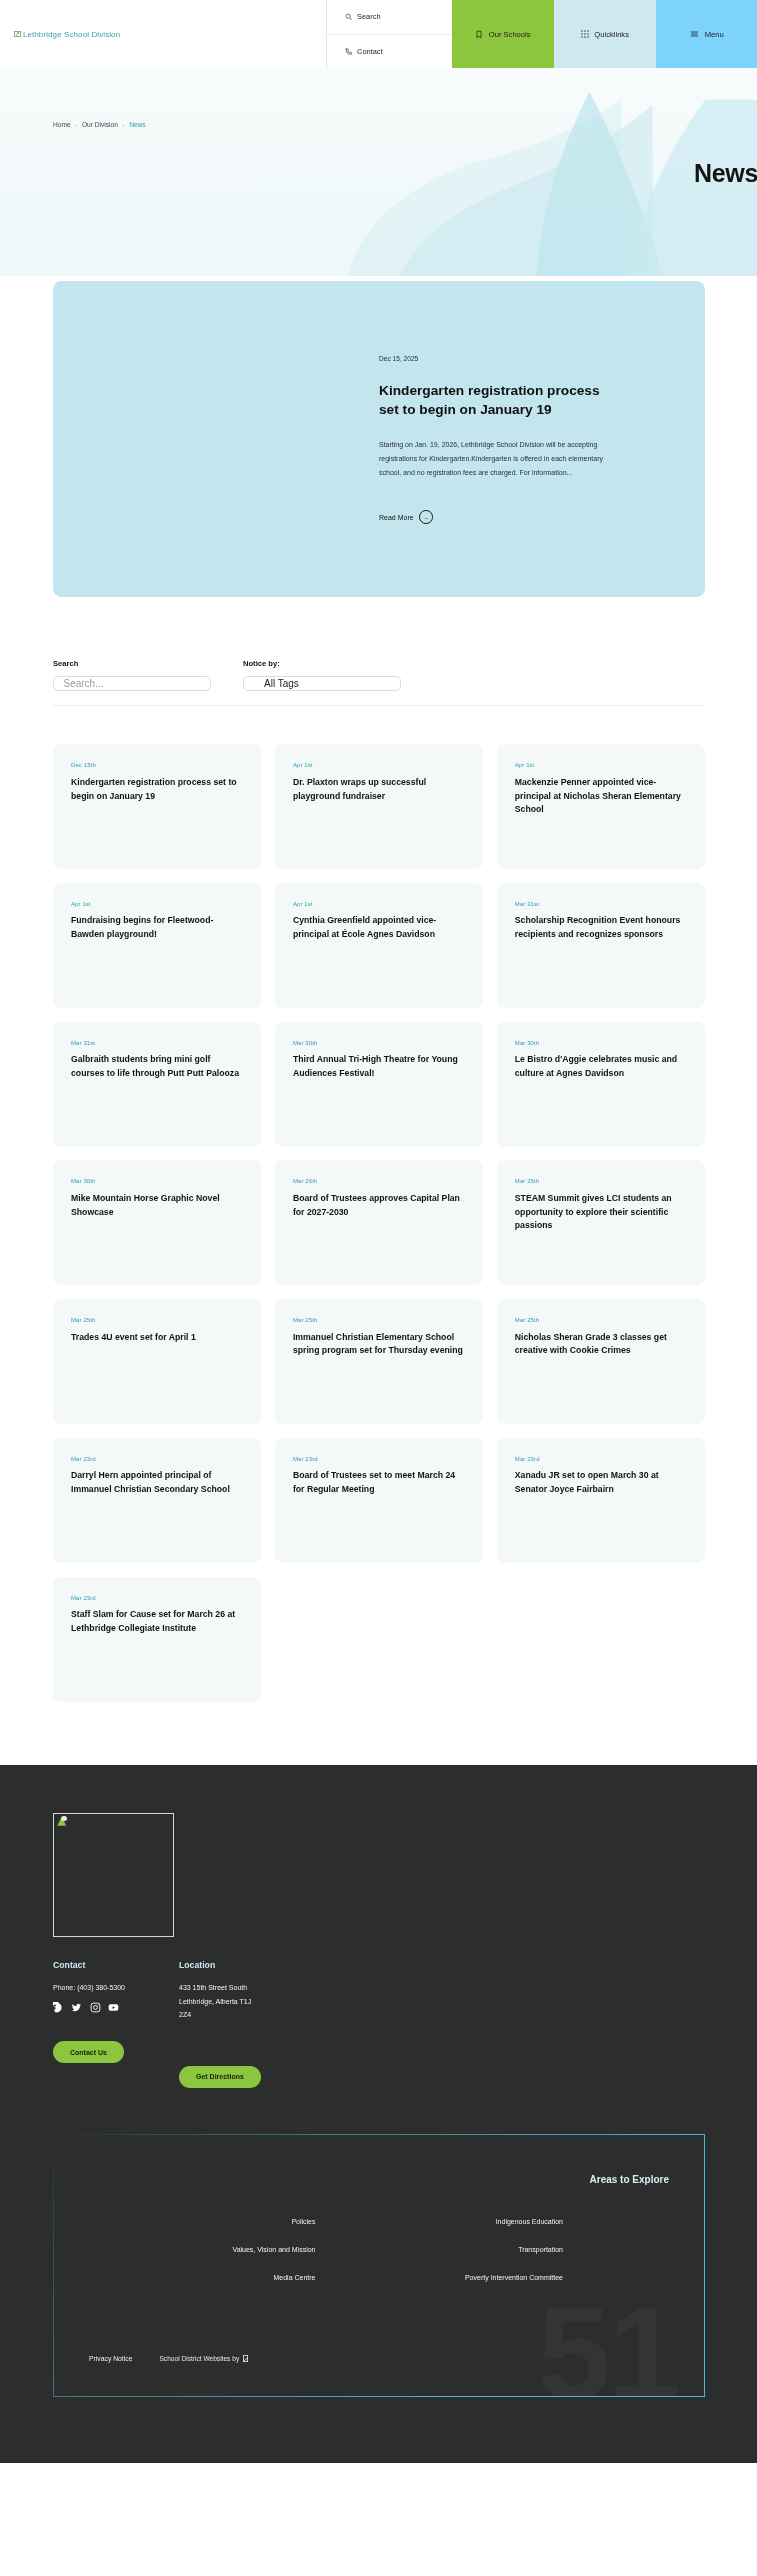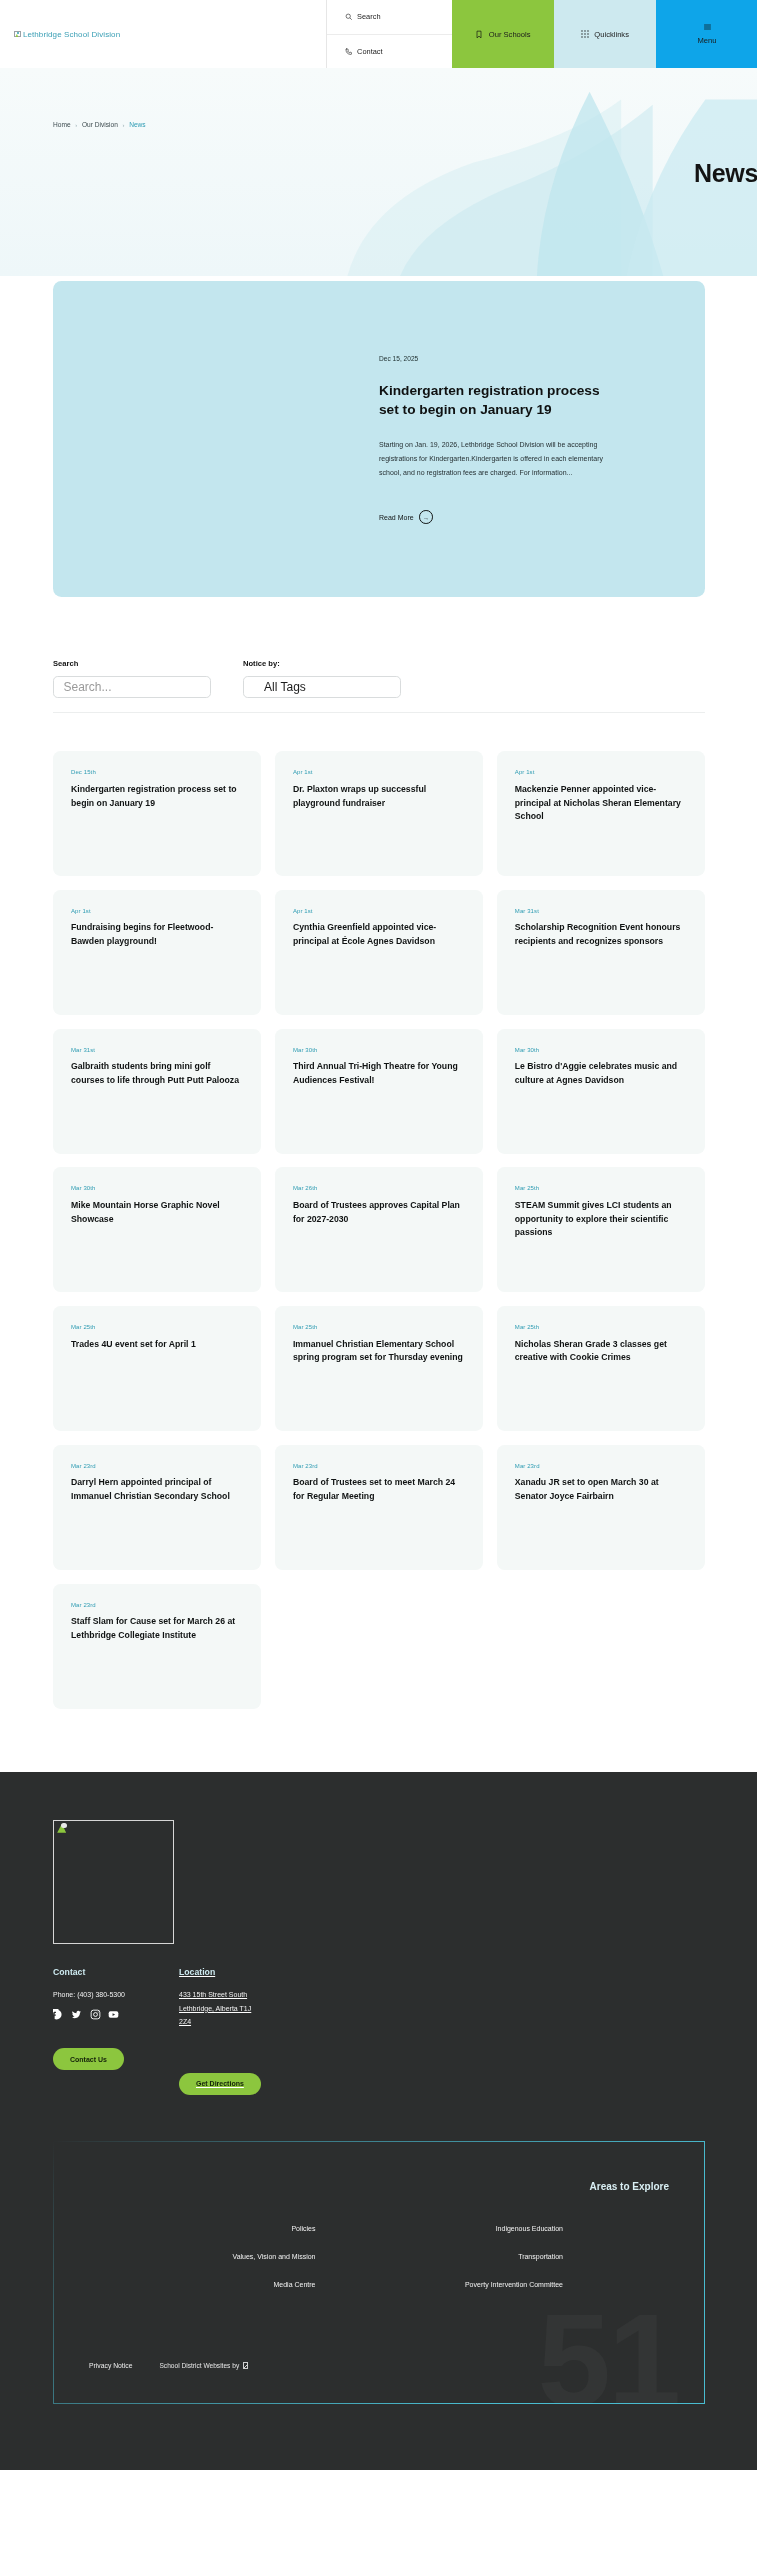--- a/index.html
+++ b/index.html
@@ -79,21 +79,21 @@
     display: flex;
     align-items: center;
     justify-content: center;
     gap: 5.3px;
     font-size: 7.6px;
     color: #1b1b1b;
     cursor: pointer;
   }
   .nav-block.green { background: #8cc63e; }
   .nav-block.pale  { background: #cde9ef; }
-  .nav-block.teal  { background: #0ea5e9; flex-direction: column; }
+  .nav-block.teal  { background: #7dd3fc; }
   .icn { display: inline-flex; align-items: center; justify-content: center; flex: none; }
 
   
   .hero {
     position: relative;
     height: 208px;
     background: linear-gradient(180deg, #f7fbfb 0%, #eef7f9 100%);
     overflow: hidden;
     text-align: right;
   }
@@ -151,26 +151,26 @@
     display: inline-flex; align-items: center; justify-content: center;
     font-size: 6.3px;
   }
 
   
   .filterbar { padding: 62px 53px 0 53px; }
   .filter-row { display: flex; gap: 32px; align-items: flex-end; }
   .filter-group { display: flex; flex-direction: column; }
   .filter-label { font-size: 7.6px; font-weight: 700; color: #121212; margin-bottom: 7.4px; }
   .filter-input, .filter-select {
-    width: 158px; height: 22px;
+    width: 158px; height: 15px;
     border: 0.5px solid #d9dcdd;
     border-radius: 4.7px;
     background: #fff;
     font-family: "Liberation Sans", sans-serif;
-    font-size: 12px;
+    font-size: 10px;
     padding: 0 9.5px;
     color: #1c1c1c;
   }
   .filter-input::placeholder { color: #9a9a9a; }
   .filter-select { appearance: none; width: 158px; padding-left: 20px; }
   .filter-divider { margin: 14.7px 0 0 0; border-top: 0.5px solid #eceeee; }
 
   
   .news-grid {
     padding: 38px 53px 63px 53px;
@@ -217,21 +217,21 @@
   }
   .footer-logo-box::after {
     content: "";
     position: absolute; left: 7.4px; top: 2.6px;
     width: 5.3px; height: 5.3px;
     background: #e8e8e8;
     border-radius: 50%;
   }
   .footer-cols { display: flex; gap: 0; margin-top: 23px; }
   .footer-col { width: 126px; }
-  .footer-col.wide { width: 132px; text-decoration: underline; }
+  .footer-col.wide { width: 132px; }
   .fc-head {
     font-size: 8.7px;
     font-weight: 700;
     color: #cdeaf0;
     margin-bottom: 11.6px;
   }
   .fc-line { font-size: 7px; color: #f2f2f2; line-height: 1.95; }
   .social-row { display: flex; gap: 7.4px; margin-top: 7.4px; }
   .social {
     width: 11px; height: 11px;

